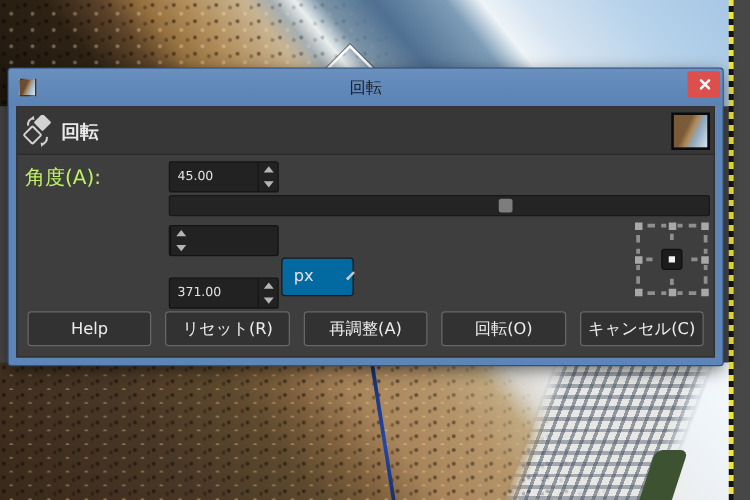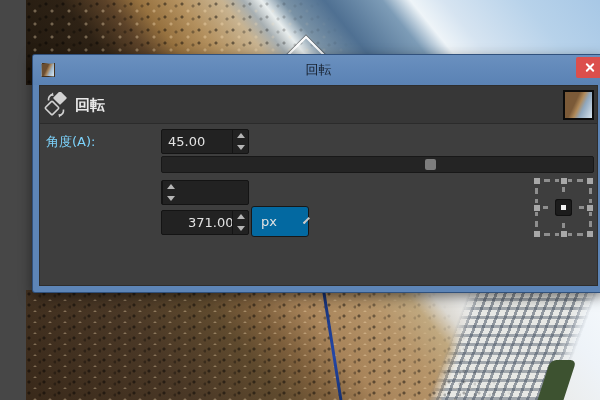--- a/index.html
+++ b/index.html
@@ -1,18 +1,18 @@
 <!DOCTYPE html>
 <html><head>
 <meta charset="utf-8">
 <style>
   * { margin:0; padding:0; box-sizing:border-box; }
   html,body { width:600px; height:400px; overflow:hidden; background:#474747;
     font-family:"DejaVu Sans", sans-serif; }
-  .stage { position:relative; width:484px; height:400px;margin-left:26px; }
+  .stage { position:relative; width:484px; height:400px; }
 
   
   .canvas-area { position:absolute; left:0; top:0; width:586px; height:400px; overflow:hidden; }
   .photo-top { position:absolute; left:0; top:0; width:586px; height:85px;
     background:linear-gradient(51deg,
       #1f170e 0px, #2e2215 80px, #5d4329 115px, #96713f 140px, #b3905e 170px,
       #c8b390 205px, #a7afb2 222px, #e9eeee 236px, #7b93a6 252px, #4f7092 285px,
       #7d9cb7 330px, #eef4f8 352px, #d6e4f1 378px, #b7d2ea 440px, #a5c6e5 510px); }
   .photo-top .speckle, .photo-bottom .speckle { position:absolute; inset:0;
     background-image:
@@ -73,28 +73,28 @@
 
   .hdr { position:absolute; left:0; top:0; width:557px; height:38px; background:#373737;
     border-bottom:1px solid #2b2b2b; display:flex; align-items:center; padding:0 3px; }
   .hdr-icon { width:26px; height:26px; flex:0 0 auto; }
   .hdr-text { margin-left:6px; overflow:hidden; }
   .hdr-title { color:#e9e9e9; font-weight:bold; font-size:15px; line-height:16px; }
   .hdr-sub { color:#c9c9c9; font-size:11px; line-height:13px; white-space:nowrap; }
   .hdr-thumb { margin-left:auto; width:31px; height:30px; border:2px solid #0b0b0b;
     background:linear-gradient(115deg,#7b5a38 0 38%,#b08a5a 52%,#8fa7bd 66%,#d7e4ef 100%); }
 
-  .lbl { position:absolute; color:#7dd3fc; font-size:13px; line-height:24px; height:24px; left:6px; }
+  .lbl { position:absolute; color:#bef264; font-size:16px; line-height:24px; height:24px; left:6px; }
   .lbl-angle { top:44px; } .lbl-x { top:95px; } .lbl-y { top:125px; }
 
   .spin { position:absolute; left:121px; width:88px; height:25px; display:flex;
     background:#222; border:1px solid #141414; border-radius:2px; }
-  .spin-angle { top:43px; } .spin-x { top:94px; } .spin-y { top:124px;padding-left:20px; }
+  .spin-angle { top:43px; } .spin-x { top:94px; } .spin-y { top:136px; }
   .spin input { flex:1; min-width:0; background:transparent; border:none; outline:none;
-    color:#e3e3e3; font-size:13px; padding-left:6px; font-family:"DejaVu Sans",sans-serif; }
+    color:#e3e3e3; font-size:10px; padding-left:6px; font-family:"DejaVu Sans",sans-serif; }
   .spinbtns { width:16px; display:flex; flex-direction:column; border-left:1px solid #141414; }
   .spinbtns .sb { flex:1; display:flex; align-items:center; justify-content:center; cursor:pointer; }
   .tri-up { width:0; height:0; border-left:4px solid transparent; border-right:4px solid transparent;
     border-bottom:5px solid #b5b5b5; }
   .tri-dn { width:0; height:0; border-left:4px solid transparent; border-right:4px solid transparent;
     border-top:5px solid #b5b5b5; }
 
   .slider { position:absolute; left:121px; top:70px; width:433px; height:17px;
     background:#242424; border:1px solid #181818; border-radius:2px; cursor:pointer; }
   .slider-handle { position:absolute; top:2px; width:11px; height:11px; margin-left:-6px;
@@ -236,16 +236,23 @@
         <div class="pv pv-ml"></div>
         <div class="pv pv-ctr">
             <span></span>
           </div>
         <div class="pv pv-mr"></div>
         <div class="pv pv-bl"></div>
         <div class="pv pv-bc"></div>
         <div class="pv pv-br"></div>
       </div>
 
+      <div class="btnrow">
+        <button>Help</button>
+        <button>リセット(R)</button>
+        <button>再調整(A)</button>
+        <button>回転(O)</button>
+        <button>キャンセル(C)</button>
+      </div>
 
     </div>
   </div>
 </div>
 
 </body></html>

